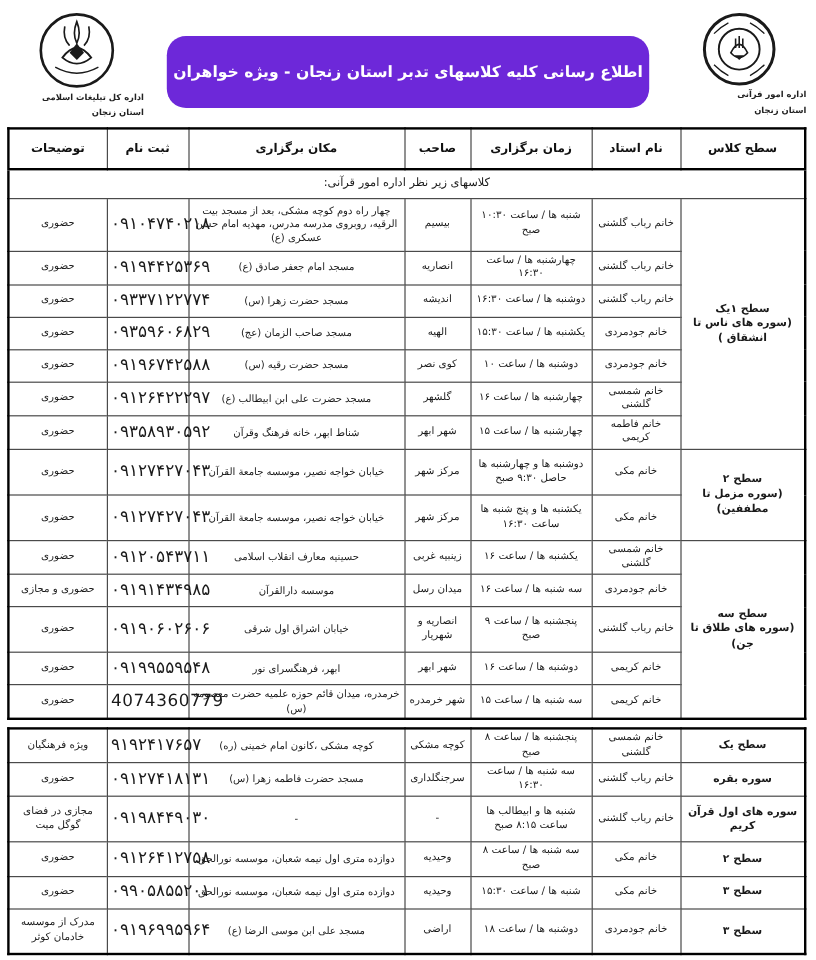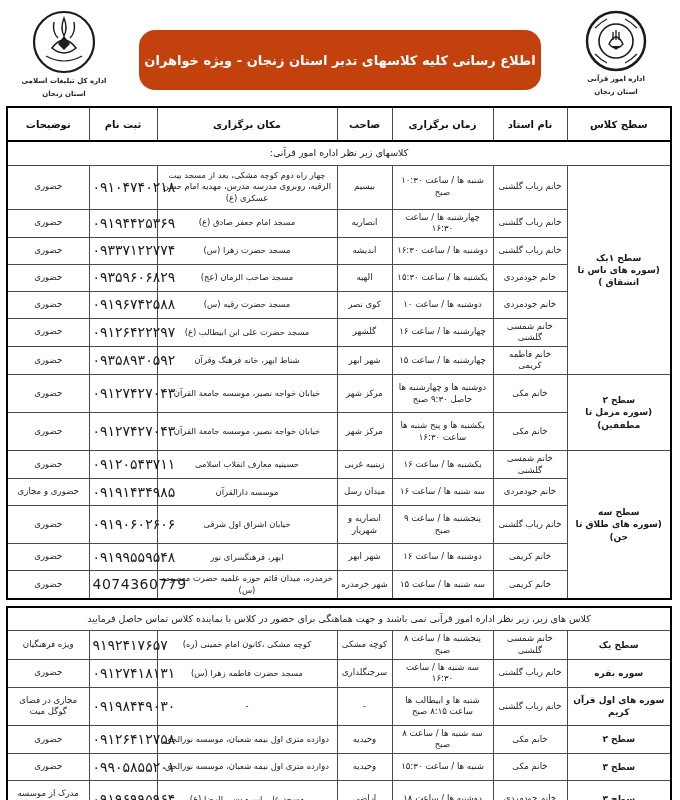--- a/index.html
+++ b/index.html
@@ -8,24 +8,24 @@
     width: 680px; height: 800px; overflow: hidden;
     font-family: "DejaVu Sans", sans-serif;
     direction: rtl;
   }
   .page { width: 680px; height: 800px; padding: 6px 8px; position: relative; }
 
   
   .header { display: flex; align-items: flex-start; justify-content: space-between; height: 98px; }
   .logo-block { width: 112px; text-align: center; padding-top: 4px; }
   .logo-block svg { display: block; margin: 0 auto; }
-  .logo-caption { font-size: 7px; font-weight: bold; line-height: 1.5; color: #222; margin-top: 2px; }
+  .logo-caption { font-size: 7px; font-weight: bold; line-height: 1.5; color: #222; margin-top: 2px; text-align: right; }
   .title-box {
     margin-top: 24px;
-    background: #c2410c; color: #fff;
+    background: #6d28d9; color: #fff;
     border-radius: 16px;
     width: 402px; height: 60px;
     display: flex; align-items: center; justify-content: center;
     font-weight: bold; font-size: 13px; letter-spacing: 0.2px;
     white-space: nowrap;
   }
 
   
   table { border-collapse: collapse; width: 664px; table-layout: fixed; direction: rtl; }
   table.t1 { margin-top: 2px; }
@@ -245,23 +245,20 @@
     <colgroup>
       <col class="c-level">
         <col class="c-teacher">
         <col class="c-time">
         <col class="c-district">
       <col class="c-location">
         <col class="c-phone">
         <col class="c-notes">
     </colgroup>
     <tbody>
-        <tr>
-          <td colspan="7" class="section-title">کلاس های زیر، زیر نظر اداره امور قرآنی نمی باشند و جهت هماهنگی برای حضور در کلاس با نماینده کلاس تماس حاصل فرمایید</td>
-        </tr>
         <tr class="body-row">
           <td class="level">سطح یک</td>
           <td>خانم شمسی گلشنی</td>
           <td>پنجشنبه ها / ساعت ۸ صبح</td>
           <td>کوچه مشکی</td>
           <td class="loc">کوچه مشکی ،کانون امام خمینی (ره)</td>
           <td class="phone">۹۱۹۲۴۱۷۶۵۷</td>
           <td class="notes">ویژه فرهنگیان</td>
         </tr>
         <tr class="body-row">

